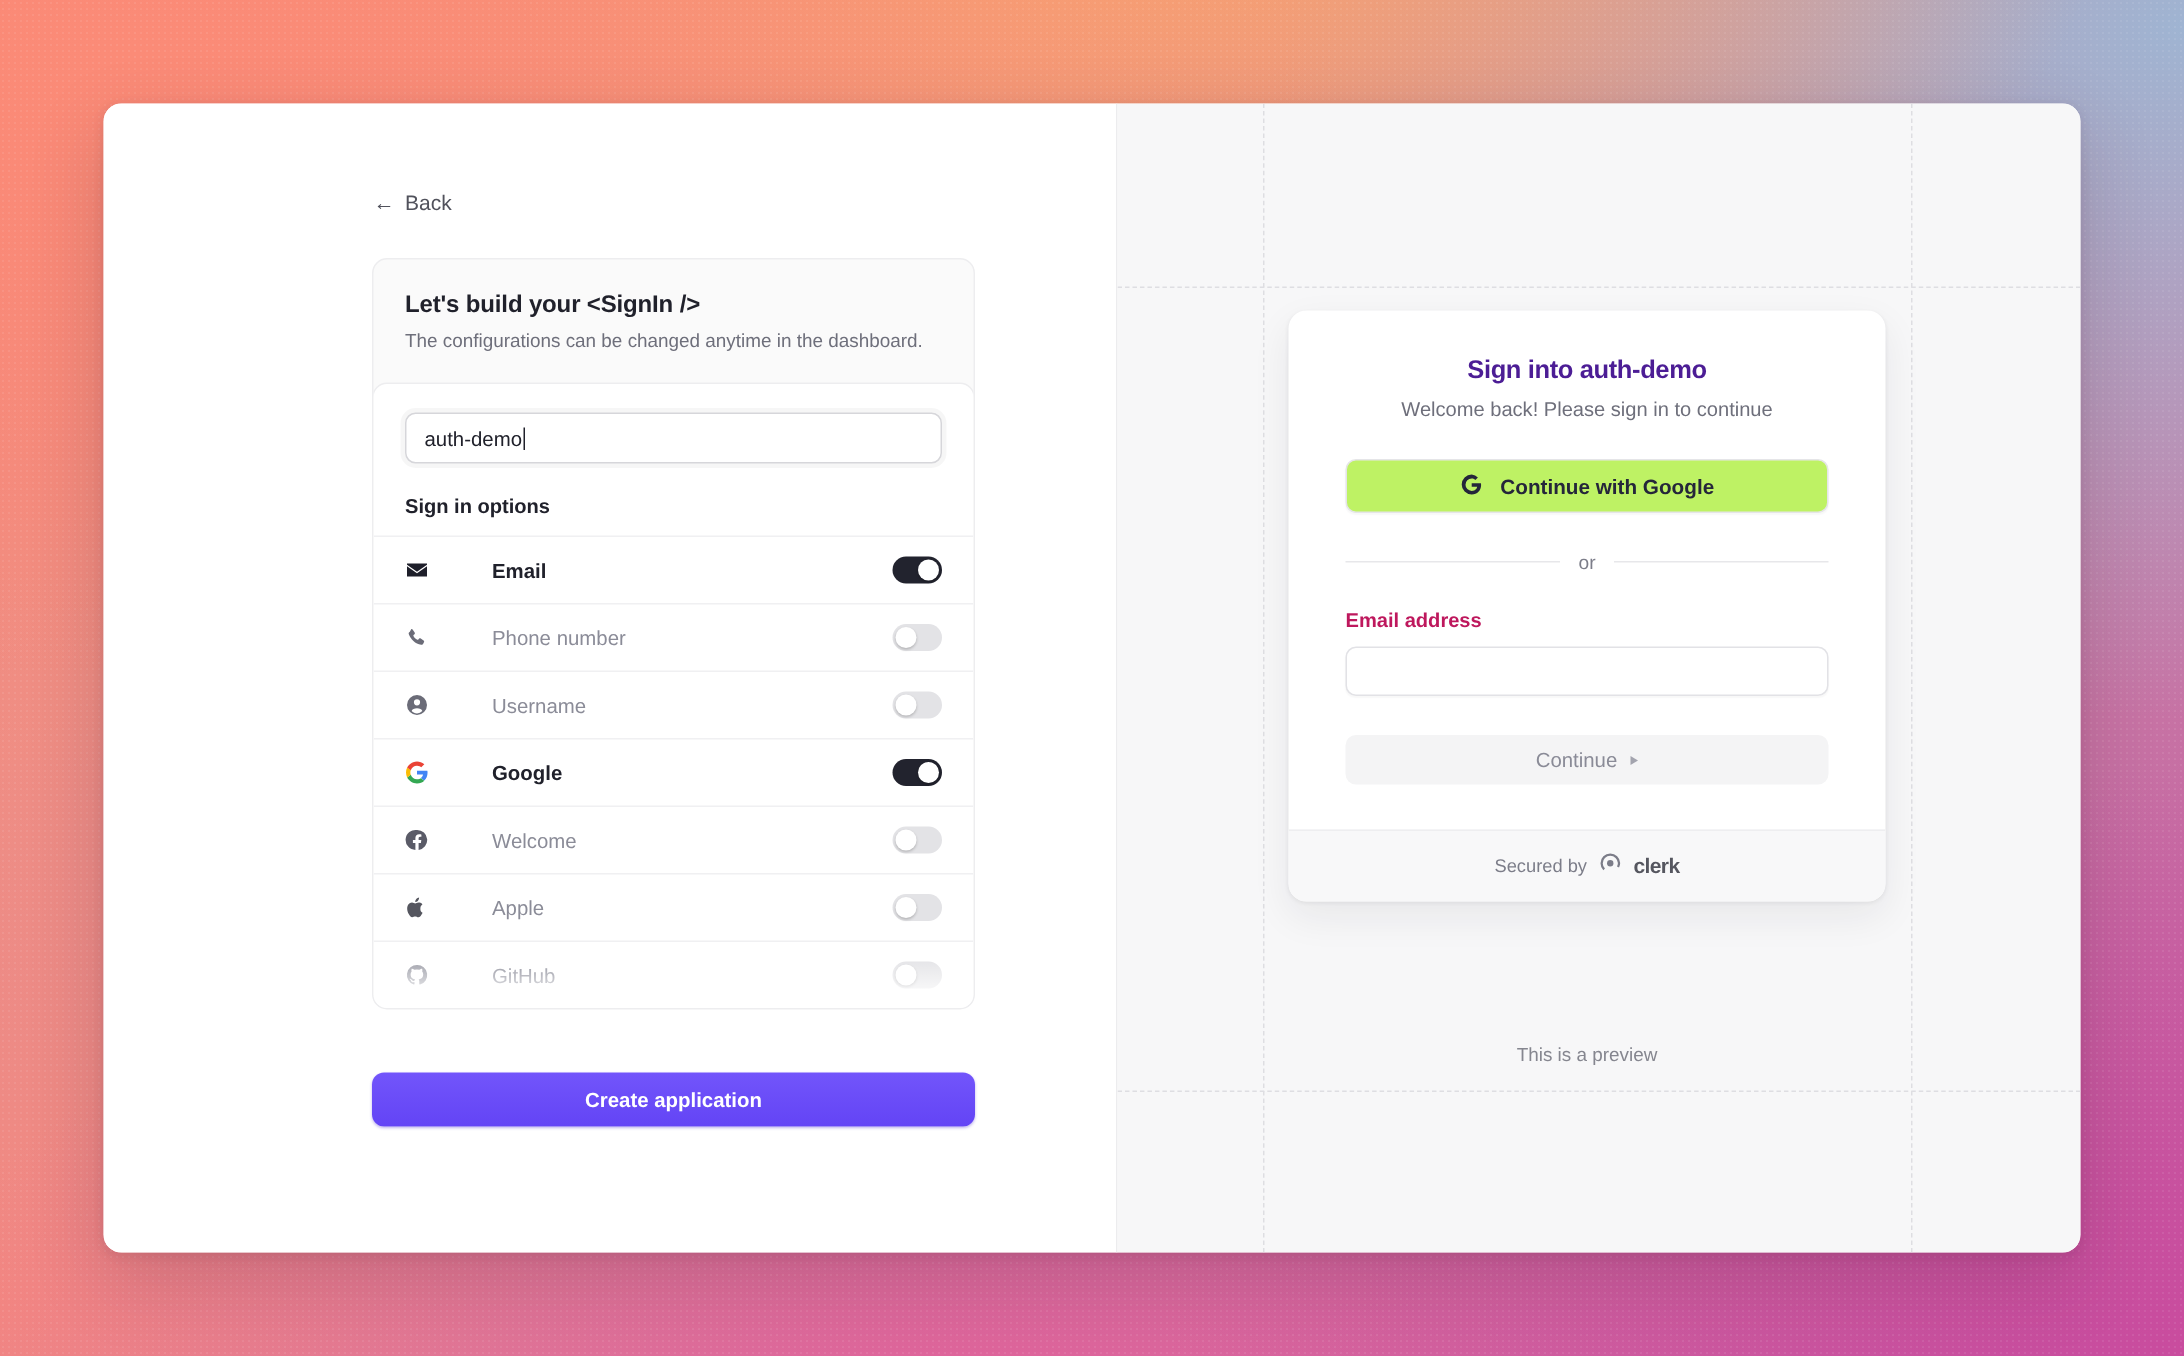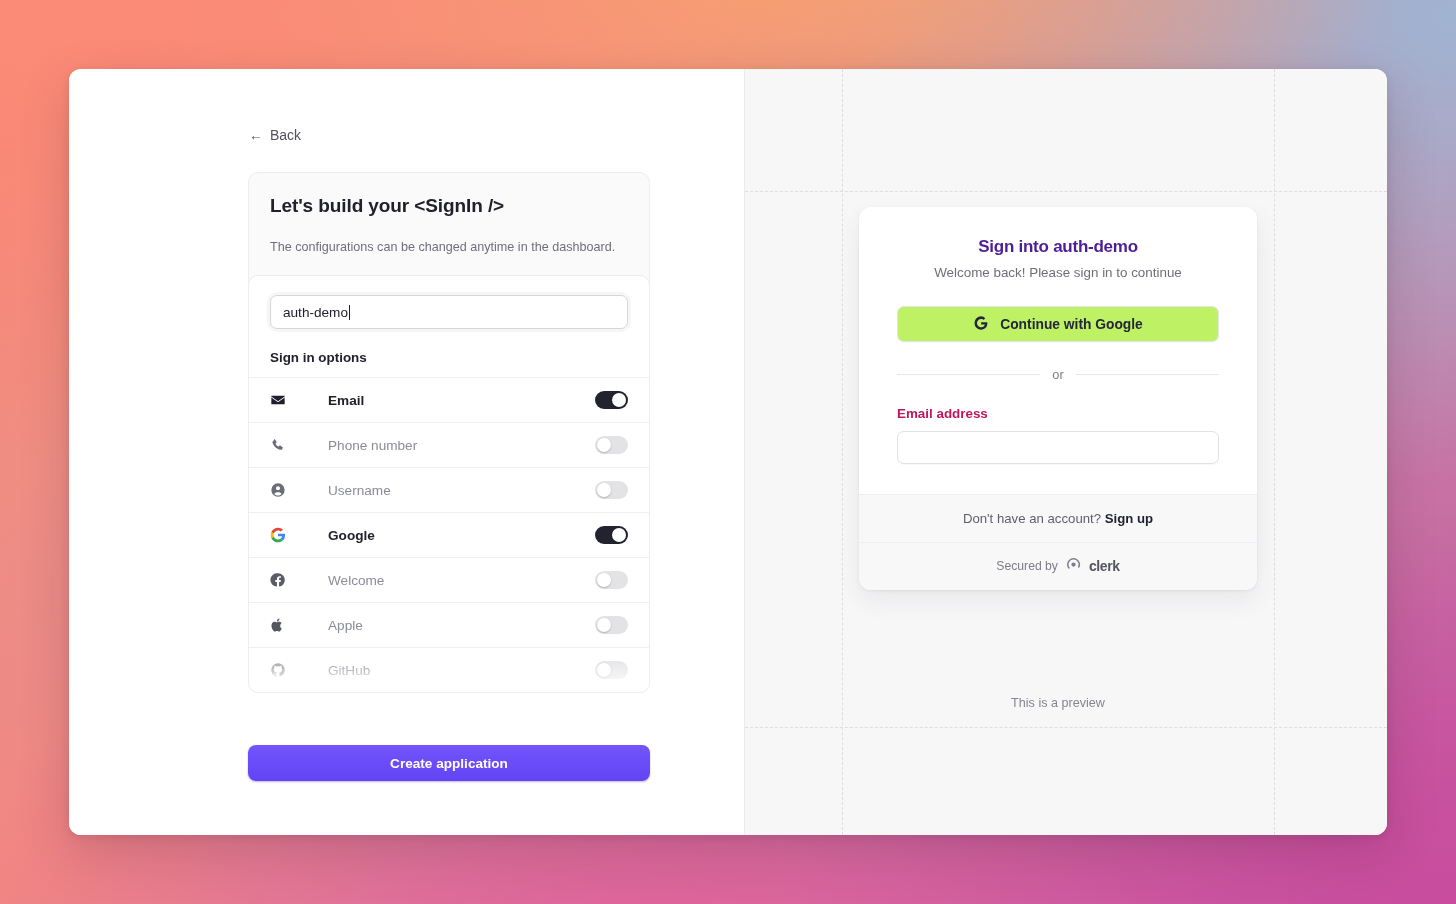--- a/index.html
+++ b/index.html
@@ -69,22 +69,22 @@
     position: absolute;
     left: 179px; top: 103px;
     width: 402px;
     background: #fafafa;
     border: 1px solid #ededef;
     border-radius: 10px;
     overflow: hidden;
   }
   .config-head { padding: 22px 21px 19px 21px; }
   .config-title {
-    font-size: 19px; font-weight: 700; color: #20212b;
-    letter-spacing: -.1px; margin-bottom: 22px;
+    font-size: 16px; font-weight: 700; color: #20212b;
+    letter-spacing: -.1px; margin-bottom: 6px;
   }
   .config-sub { font-size: 12.6px; color: #6e6f7b; line-height: 1.35; }
 
   .inner-card {
     background: #fff;
     border: 1px solid #ededef;
     border-radius: 10px;
     margin: 0 -1px -1px -1px;
     overflow: hidden;
   }
@@ -148,21 +148,21 @@
   .toggle.on::after { left: 17px; }
 
   .list-fade {
     position: absolute; left: 0; right: 0; bottom: 0; height: 34px;
     background: linear-gradient(to bottom, rgba(255,255,255,0), #fff 88%);
     pointer-events: none;
   }
 
   .primary-btn {
     position: absolute;
-    left: 179px; top: 676px;
+    left: 179px; top: 646px;
     width: 402px; height: 36px;
     border-radius: 8px;
     background: linear-gradient(180deg, #7255fb 0%, #6344f5 100%);
     color: #fff;
     font-size: 13.6px; font-weight: 600;
     display: flex; align-items: center; justify-content: center;
     border: none; cursor: pointer;
     box-shadow: 0 1px 2px rgba(70,40,200,.35);
     font-family: "Liberation Sans", sans-serif;
   }
@@ -404,26 +404,26 @@
 
         <div class="divider">
           <span class="rule"></span>
           <span class="word">or</span>
           <span class="rule"></span>
         </div>
 
         <div class="email-label">Email address</div>
         <div class="email-input"></div>
 
+        <div class="continue-btn">
+          <span>Continue</span>
+          <span class="tri"></span>
+        </div>
       </div>
 
-      <div class="pc-foot1">
-        <span>Don't have an account?</span>
-        <b class="signup-link">Sign up</b>
-      </div>
 
       <div class="pc-foot2">
         <span>Secured by</span>
         <span>
           <svg width="15" height="15" viewBox="0 0 24 24">
             <circle cx="12" cy="12" r="9.2" fill="none" stroke="#7c7d89" stroke-width="2.4" stroke-dasharray="40 18" transform="rotate(135 12 12)"></circle>
             <circle cx="12" cy="12" r="3.4" fill="#7c7d89"></circle>
           </svg>
         </span>
         <span class="clerk-word">clerk</span>

